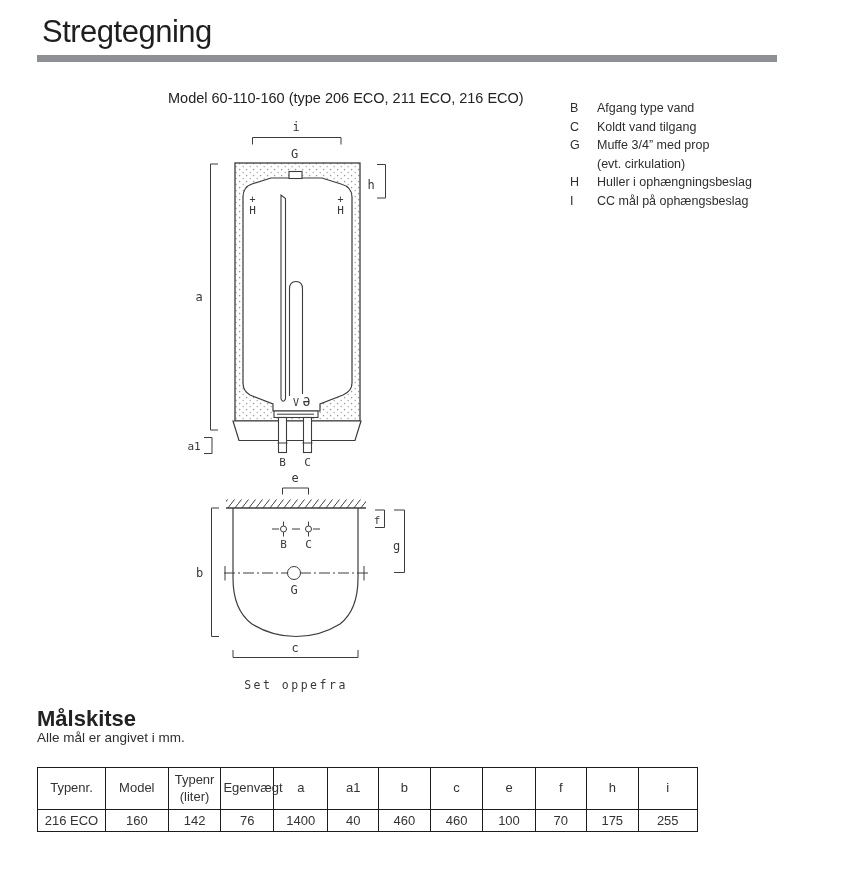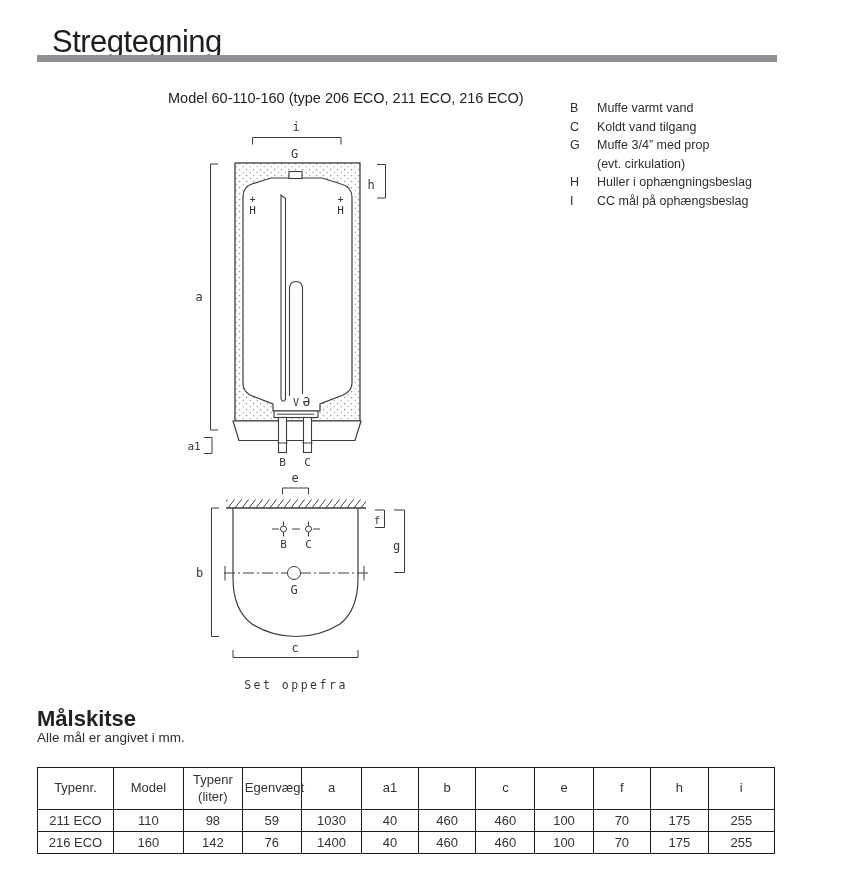--- a/index.html
+++ b/index.html
@@ -1,21 +1,21 @@
 <!DOCTYPE html>
 <html><head>
 <meta charset="utf-8">
 <style>
   html,body { margin:0; padding:0; background:#ffffff; }
   .page {
     position:relative; width:852px; height:891px; background:#ffffff;
     font-family:"Liberation Sans", sans-serif; color:#2b2b2b; overflow:hidden;
   }
   .doc-title {
-    position:absolute; left:36px; top:8px; margin:16px;
+    position:absolute; left:36px; top:8px; margin:6px;
     font-size:31px; font-weight:400; letter-spacing:-0.5px; color:#1e1e1e;
   }
   .title-rule {
     position:absolute; left:37px; top:55px; width:740px; height:7px;
     background:#8f9094;
   }
   .model-title {
     position:absolute; left:168px; top:90px;
     font-size:14.5px; color:#232323;
   }
@@ -31,21 +31,21 @@
   
   .section-heading {
     position:absolute; left:37px; top:706px; margin:0;
     font-size:22px; font-weight:700; color:#222;
   }
   .section-sub {
     position:absolute; left:37px; top:730px; font-size:13.5px; color:#2e2e2e;
   }
   
   .dims-table {
-    position:absolute; left:37px; top:767px; width:738px;
+    position:absolute; left:37px; top:767px; width:661px;
     border-collapse:collapse; table-layout:fixed;
     font-size:13px; color:#333;
   }
   .dims-table th, .dims-table td {
     border:1.4px solid #1c1c1c; text-align:center; vertical-align:middle;
     padding:0 2px;
   }
   .dims-table th { font-weight:400; height:41px; white-space:pre-line; line-height:1.25; }
   .dims-table td { height:21px; font-weight:400; }
 </style>
@@ -55,21 +55,21 @@
 <div class="page">
 
   <h1 class="doc-title">Stregtegning</h1>
   <div class="title-rule"></div>
 
   <div class="model-title">Model 60-110-160 (type 206 ECO, 211 ECO, 216 ECO)</div>
 
   <div class="legend">
     <div class="legend-row">
       <span class="legend-key">B</span>
-      <span>Muffe varmt vand</span>
+      <span>Afgang type vand</span>
     </div>
     <div class="legend-row">
       <span class="legend-key">C</span>
       <span>Koldt vand tilgang</span>
     </div>
     <div class="legend-row">
       <span class="legend-key">G</span>
       <span>Muffe 3/4” med prop</span>
     </div>
     <div class="legend-row">
@@ -260,34 +260,20 @@
           <th>b</th>
           <th>c</th>
           <th>e</th>
           <th>f</th>
           <th>h</th>
           <th>i</th>
         </tr>
     </thead>
     <tbody>
         <tr>
-          <td>211 ECO</td>
-          <td>110</td>
-          <td>98</td>
-          <td>59</td>
-          <td>1030</td>
-          <td>40</td>
-          <td>460</td>
-          <td>460</td>
-          <td>100</td>
-          <td>70</td>
-          <td>175</td>
-          <td>255</td>
-        </tr>
-        <tr>
           <td>216 ECO</td>
           <td>160</td>
           <td>142</td>
           <td>76</td>
           <td>1400</td>
           <td>40</td>
           <td>460</td>
           <td>460</td>
           <td>100</td>
           <td>70</td>

